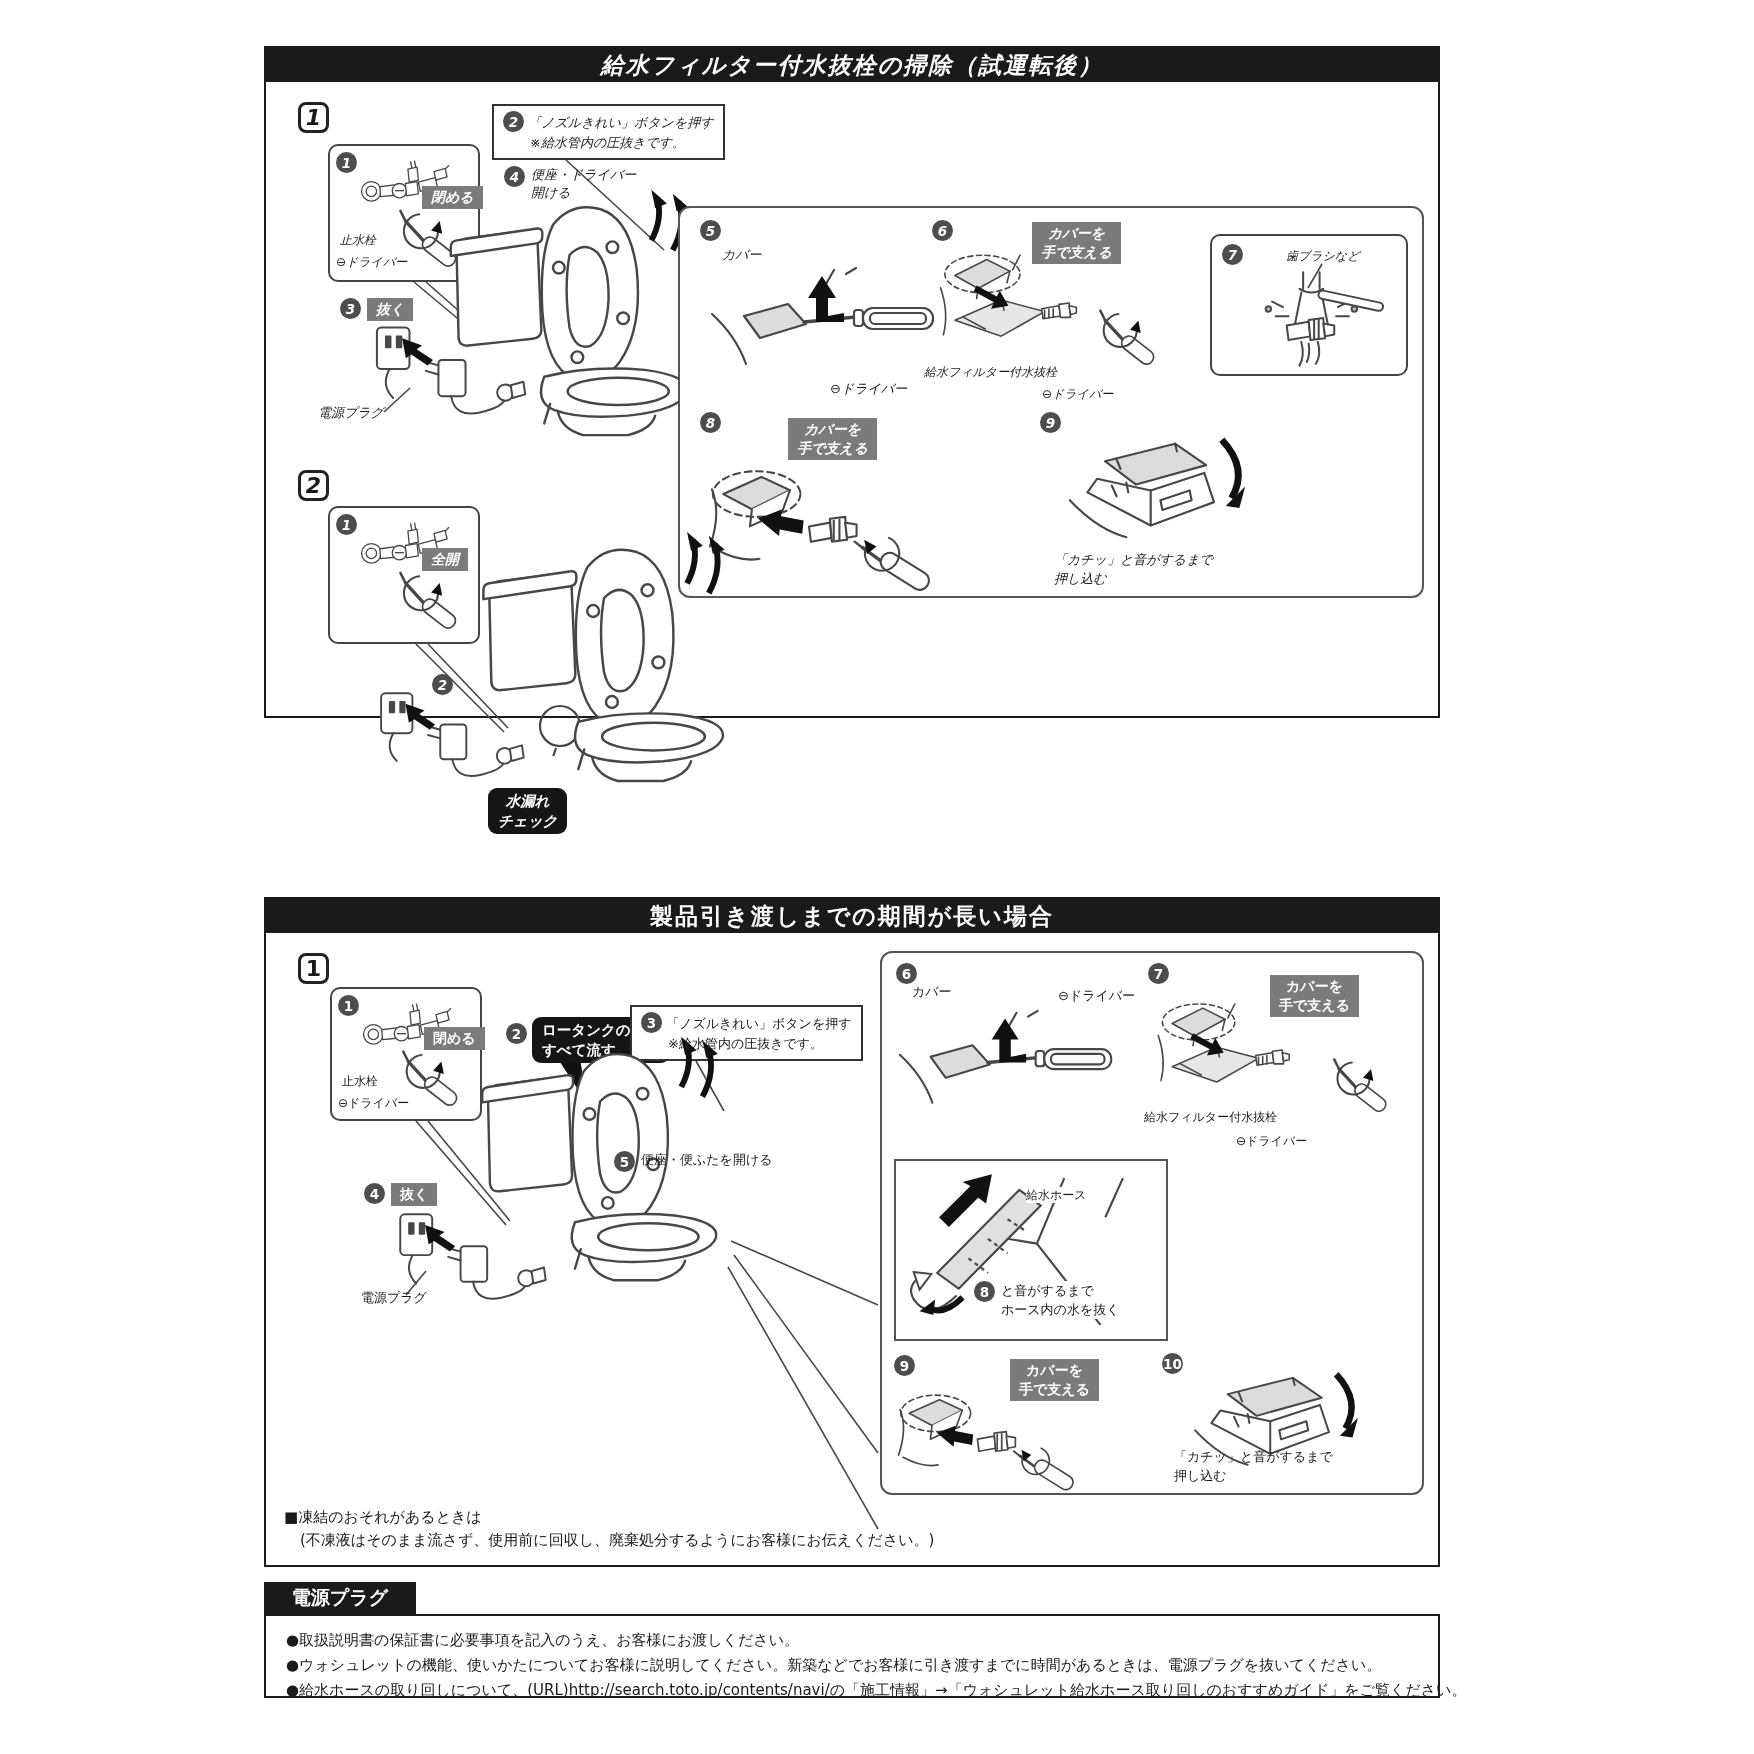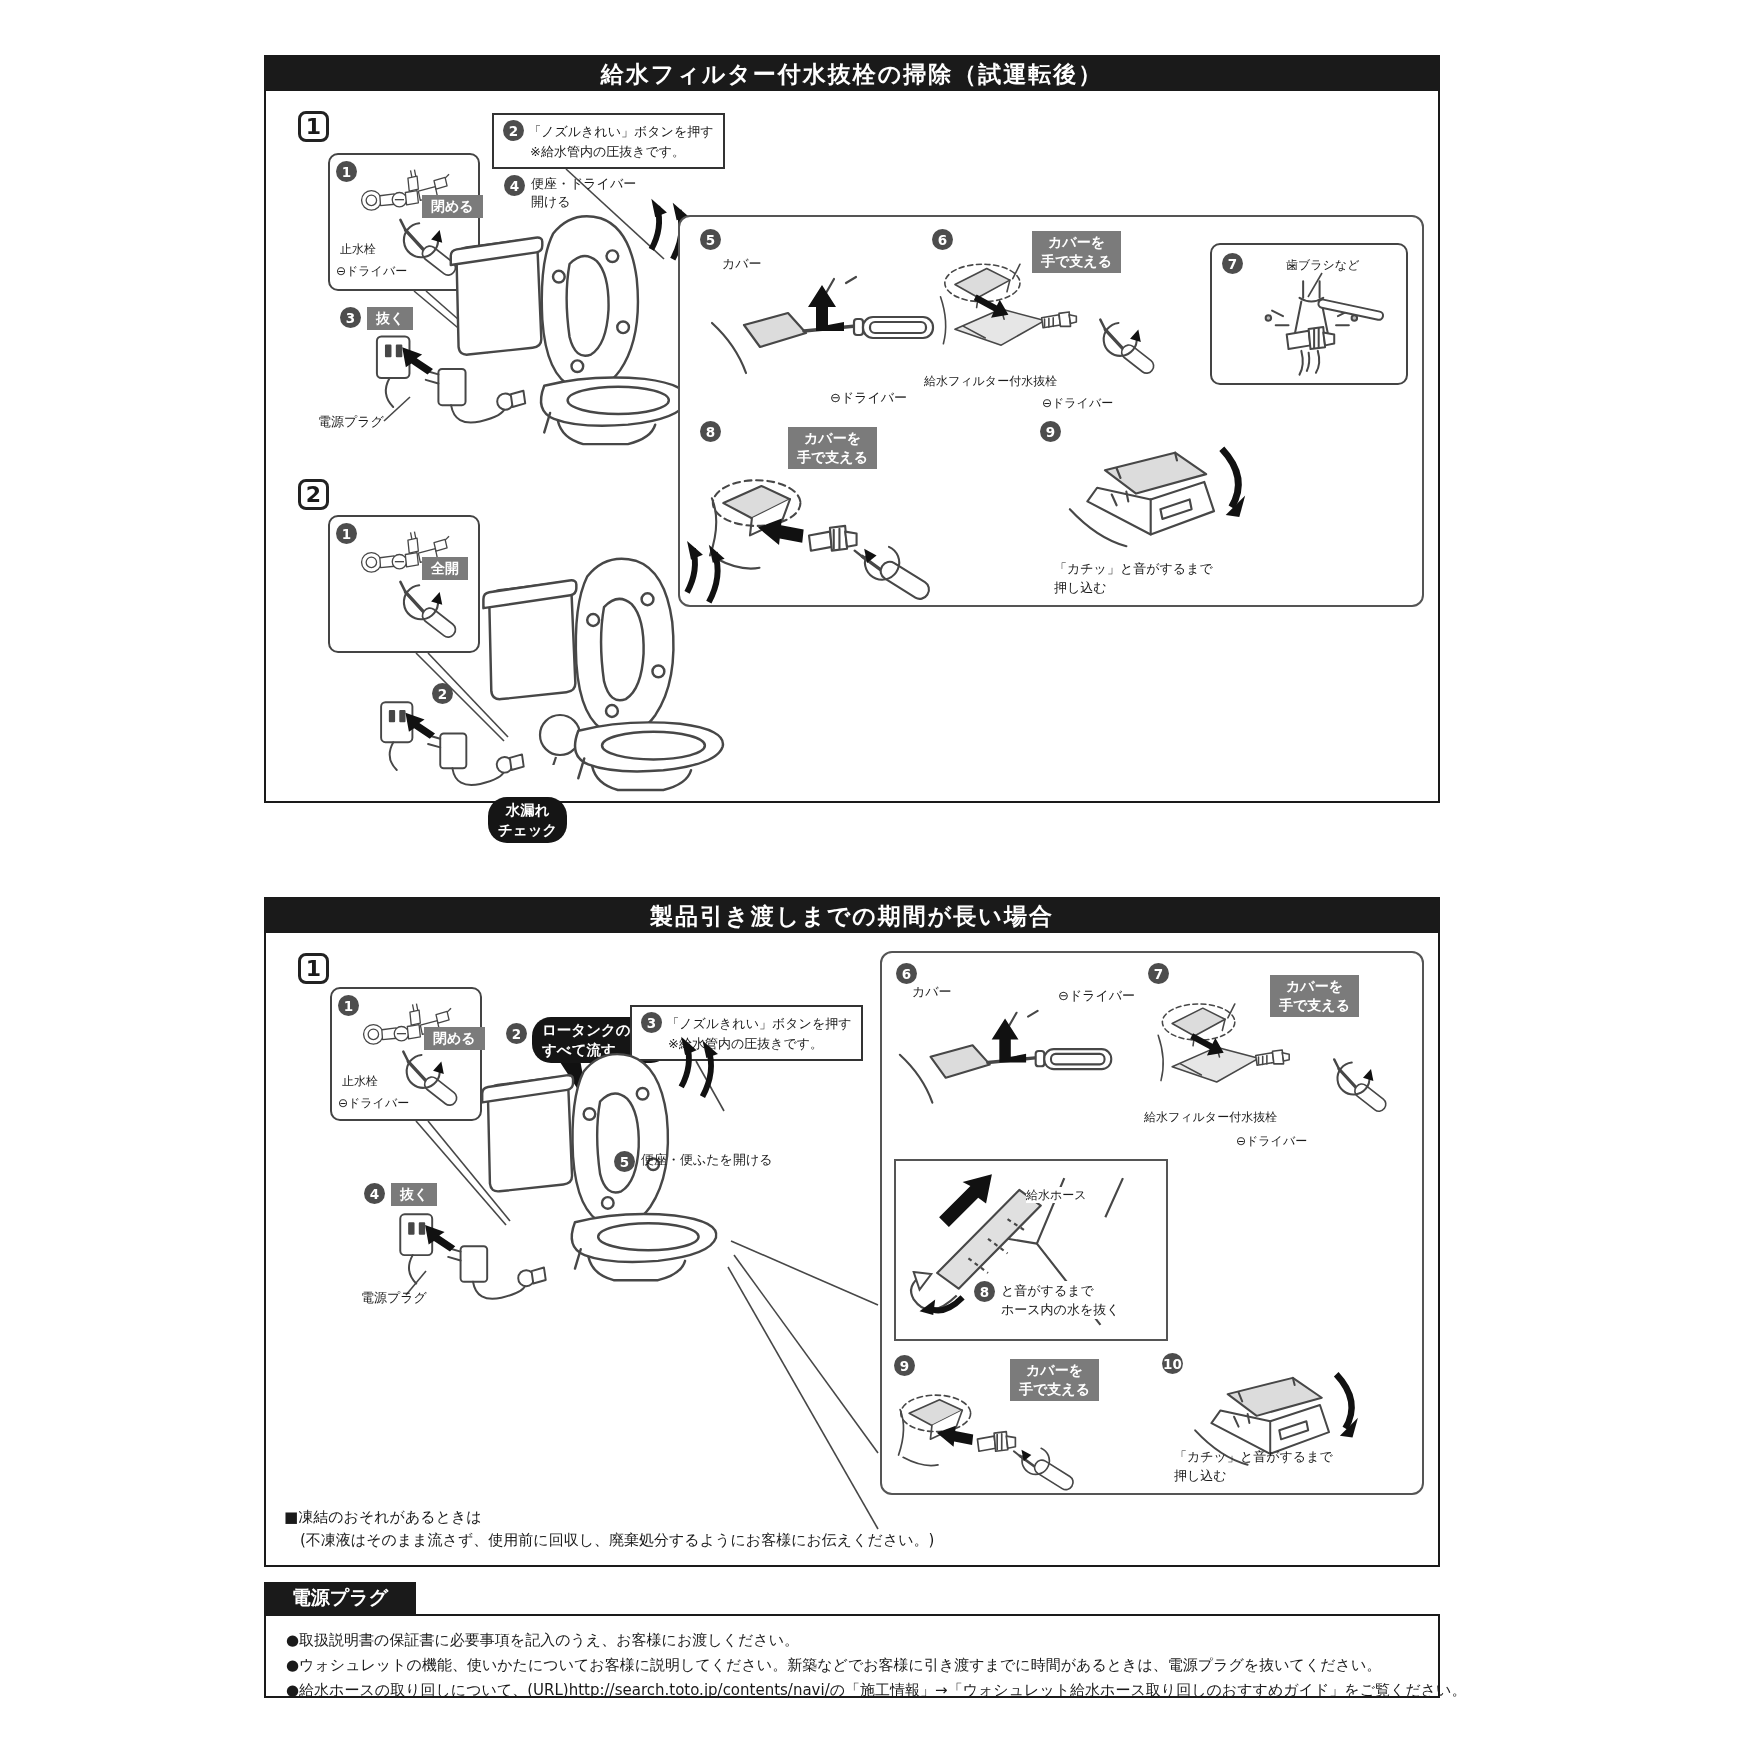--- a/index.html
+++ b/index.html
@@ -16,21 +16,21 @@
   .marker{position:absolute;width:31px;height:31px;border:3px solid #222;border-radius:8px;background:#fff;
           font-size:22px;font-weight:bold;display:flex;align-items:center;justify-content:center;box-sizing:border-box;}
   .num{width:21px;height:21px;border-radius:50%;background:#4d4d4d;color:#fff;font-size:13.5px;font-weight:bold;
        display:inline-flex;align-items:center;justify-content:center;flex:none;box-sizing:border-box;}
   .steprow{position:absolute;display:flex;gap:6px;align-items:flex-start;white-space:nowrap;}
   .lbl{font-size:13px;line-height:18px;white-space:nowrap;}
   .lbl12{font-size:12px;line-height:16px;white-space:nowrap;}
   .gbadge{background:#7b7b7b;color:#fff;font-weight:bold;font-size:14px;line-height:19px;
           padding:2px 9px;display:inline-block;white-space:nowrap;text-align:center;}
   .bbadge{background:#151515;color:#fff;font-weight:bold;font-size:14.5px;line-height:20px;
-          padding:3px 10px;border-radius:19px;display:inline-block;white-space:nowrap;text-align:left;}
+          padding:3px 10px;border-radius:9px;display:inline-block;white-space:nowrap;text-align:left;}
   .notebox{position:absolute;border:2px solid #333;background:#fff;padding:5px 9px;font-size:13px;line-height:20px;white-space:nowrap;box-sizing:border-box;}
   .inset{position:absolute;border:2px solid #444;border-radius:10px;background:#fff;box-sizing:border-box;}
   .dbox{position:absolute;border:2px solid #555;border-radius:12px;background:#fff;box-sizing:border-box;}
   .sqbox{position:absolute;border:2px solid #555;background:#fff;box-sizing:border-box;padding-left:16px;}
   .overlay{position:absolute;left:0;top:0;pointer-events:none;}
   .cap{font-size:13px;line-height:19px;white-space:nowrap;}
   .contractor-badge{position:absolute;background:#1a1a1a;color:#fff;font-weight:bold;font-size:19px;
                     display:flex;align-items:center;justify-content:center;}
   .contractor-box{position:absolute;border:2px solid #1a1a1a;box-sizing:border-box;padding:12px 18px 0 18px;}
   .bullet{font-size:15px;line-height:25px;white-space:nowrap;}
@@ -199,21 +199,21 @@
         <path d="M78 48 L64 44 M78 58 L64 54" fill="none"></path>
         <path d="M92 82 Q96 106 124 100 Q150 94 152 84" fill="none"></path>
         <circle cx="152" cy="78" r="9"></circle>
         <path d="M158 70 L172 66 L174 80 L160 84 Z"></path>
       </g>
       <path d="M72 42 L54 30 L60 26 L38 18 L42 40 L48 36 L66 48 Z" fill="#111"></path>
     </symbol>
   </defs>
 </svg>
 
-<div class="panel" style="left:264px;top:55px;width:1176px;height:748px;">
+<div class="panel" style="left:264px;top:46px;width:1176px;height:672px;font-style:italic;">
   <div class="phead">
     <span>給水フィルター付水抜栓の掃除（試運転後）</span>
   </div>
   <div class="pbody" style="height:674px;">
 
     <svg class="overlay" width="1172" height="674">
       <g stroke="#474747" stroke-width="1.6" fill="none">
         <line x1="148" y1="200" x2="222" y2="262"></line>
         <line x1="160" y1="200" x2="226" y2="258"></line>
         <line x1="300" y1="78" x2="398" y2="168"></line>

